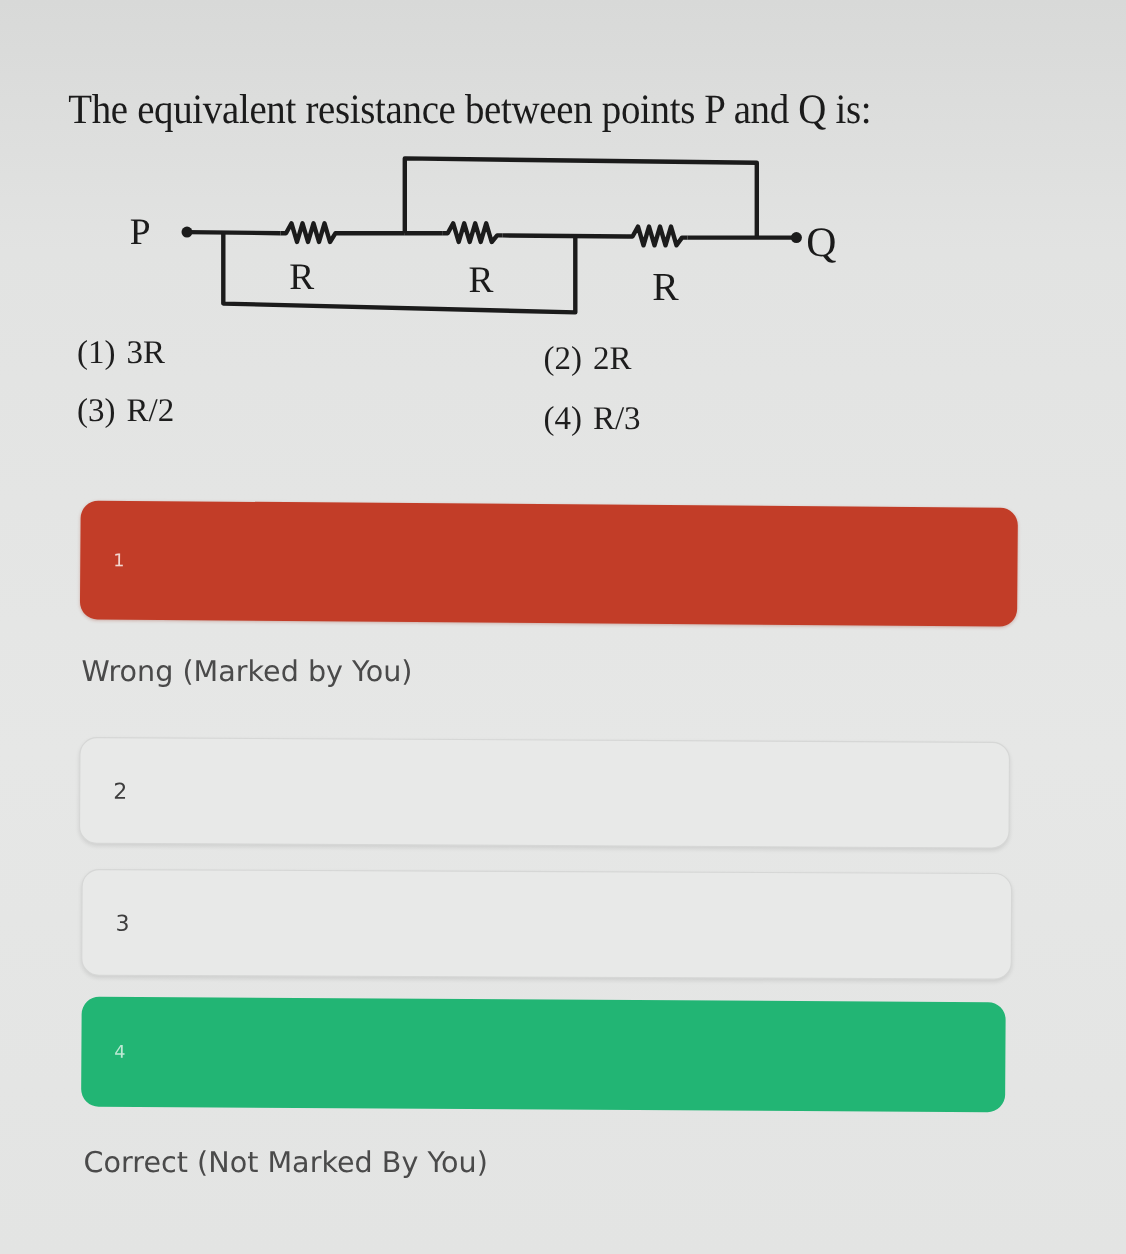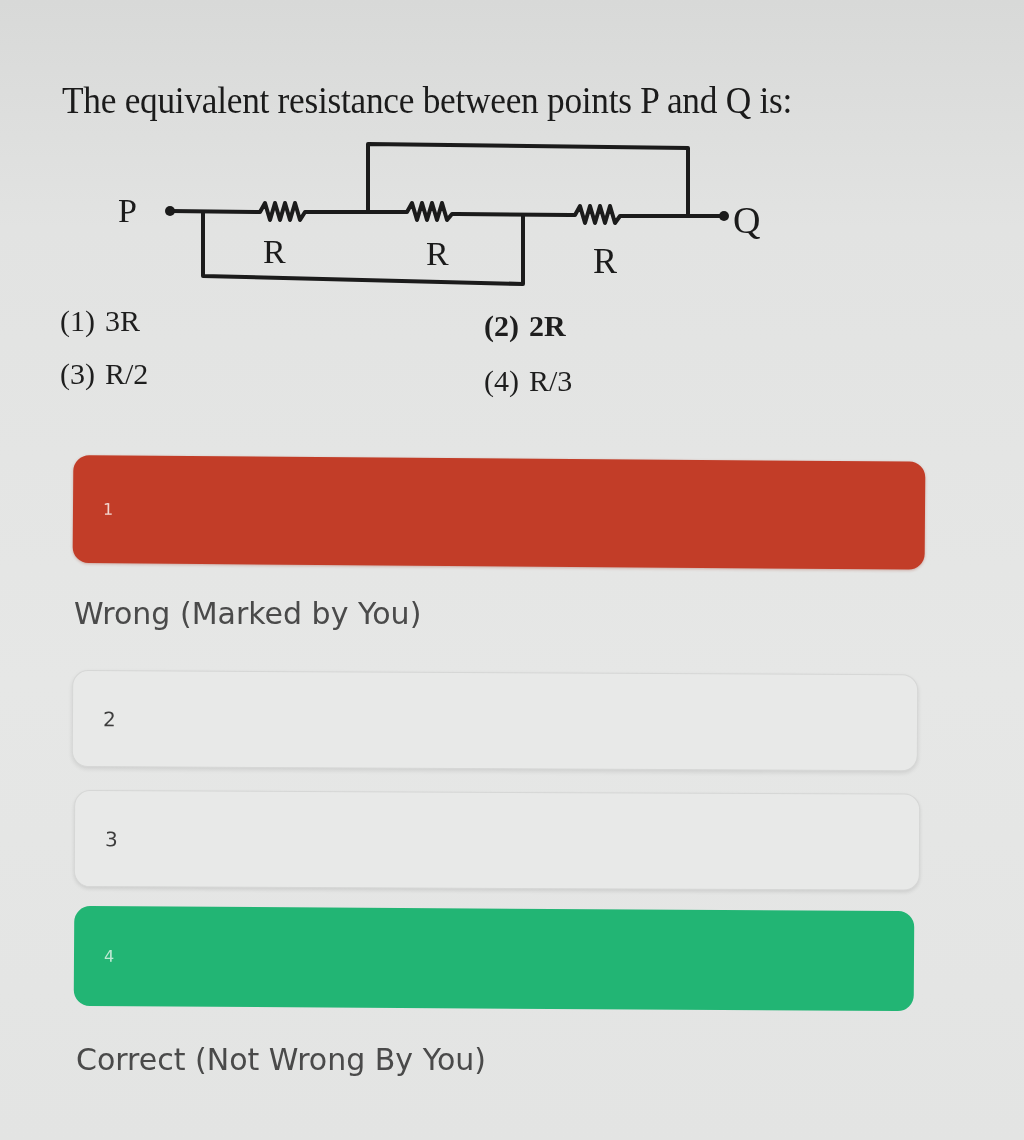--- a/index.html
+++ b/index.html
@@ -36,20 +36,21 @@
     .circuit text {
       font-family: "Liberation Serif", serif;
       fill: #1b1b1b;
     }
     .opt {
       position: absolute;
       font-family: "Liberation Serif", serif;
       font-size: 30px;
       color: #1e1e1e;
       white-space: nowrap;
+      margin-left: 10px;
     }
     .opt .num { margin-right: 10px; }
     .bar {
       position: absolute;
       border-radius: 16px;
       box-sizing: border-box;
     }
     .bar .lbl {
       position: absolute;
       left: 30px;
@@ -77,21 +78,21 @@
     .bar-correct {
       left: 74px; top: 906px; width: 840px; height: 100px;
       background: #22b574;
       transform: rotate(0.35deg);
       transform-origin: left center;
     }
     .bar-correct .lbl { color: #bfe9d4; font-size: 16px; }
     .status {
       position: absolute;
       font-family: "DejaVu Sans", sans-serif;
-      font-size: 30px;
+      font-size: 26px;
       color: #4a4a4a;
       white-space: nowrap;
     }
     .status-wrong { left: 74px; top: 596px; }
     .status-correct { left: 76px; top: 1042px; }
   </style>
 </head>
 <body>
 
 <div class="question">The equivalent resistance between points P and Q is:</div>
@@ -120,21 +121,21 @@
   <text x="18" y="92" font-size="34">P</text>
   <text x="633" y="103" font-size="38">Q</text>
   <text x="163" y="133" font-size="34">R</text>
   <text x="326" y="135" font-size="34">R</text>
   <text x="493" y="143" font-size="36">R</text>
 </svg>
 
 <div class="opt" style="left:60px; top:304px;">
   <span class="num">(1)</span><span>3R</span>
 </div>
-<div class="opt" style="left:484px; top:309px;font-weight:bold;">
+<div class="opt" style="left:484px; top:309px;">
   <span class="num">(2)</span><span>2R</span>
 </div>
 <div class="opt" style="left:60px; top:357px;text-align:right;">
   <span class="num">(3)</span><span>R/2</span>
 </div>
 <div class="opt" style="left:484px; top:364px;text-align:center;">
   <span class="num">(4)</span><span>R/3</span>
 </div>
 
 <div class="bar bar-wrong">
@@ -145,13 +146,13 @@
 <div class="bar bar-plain bar-2">
   <span class="lbl">2</span>
 </div>
 <div class="bar bar-plain bar-3">
   <span class="lbl">3</span>
 </div>
 
 <div class="bar bar-correct">
   <span class="lbl">4</span>
 </div>
-<div class="status status-correct">Correct (Not Wrong By You)</div>
+<div class="status status-correct">Correct (Not Marked By You)</div>
 
 </body></html>

